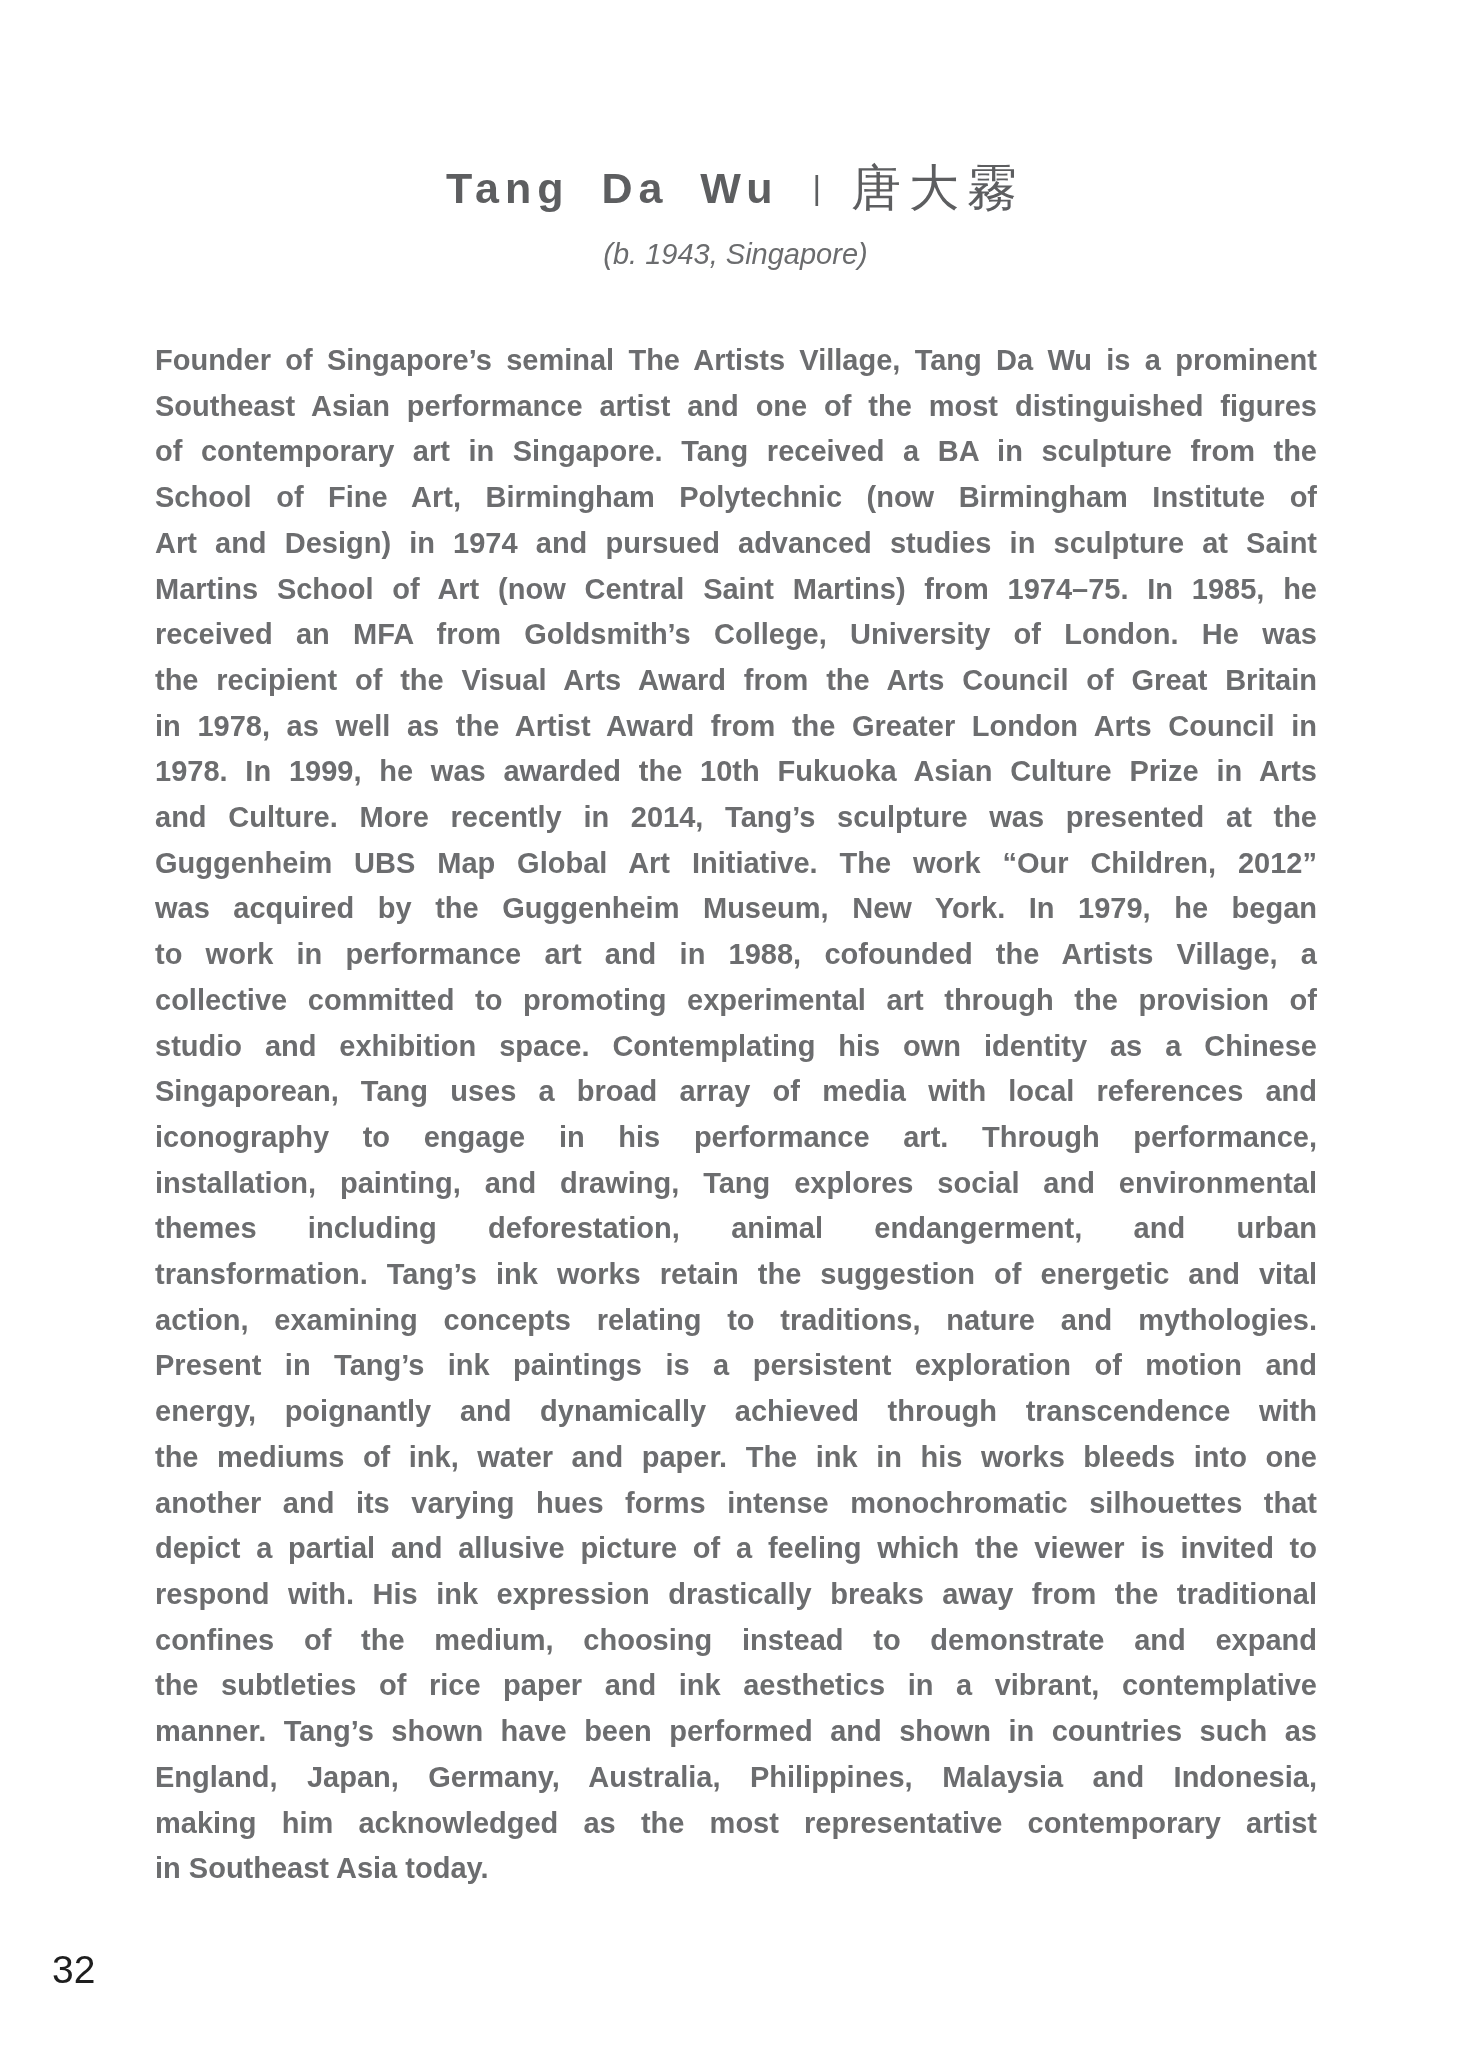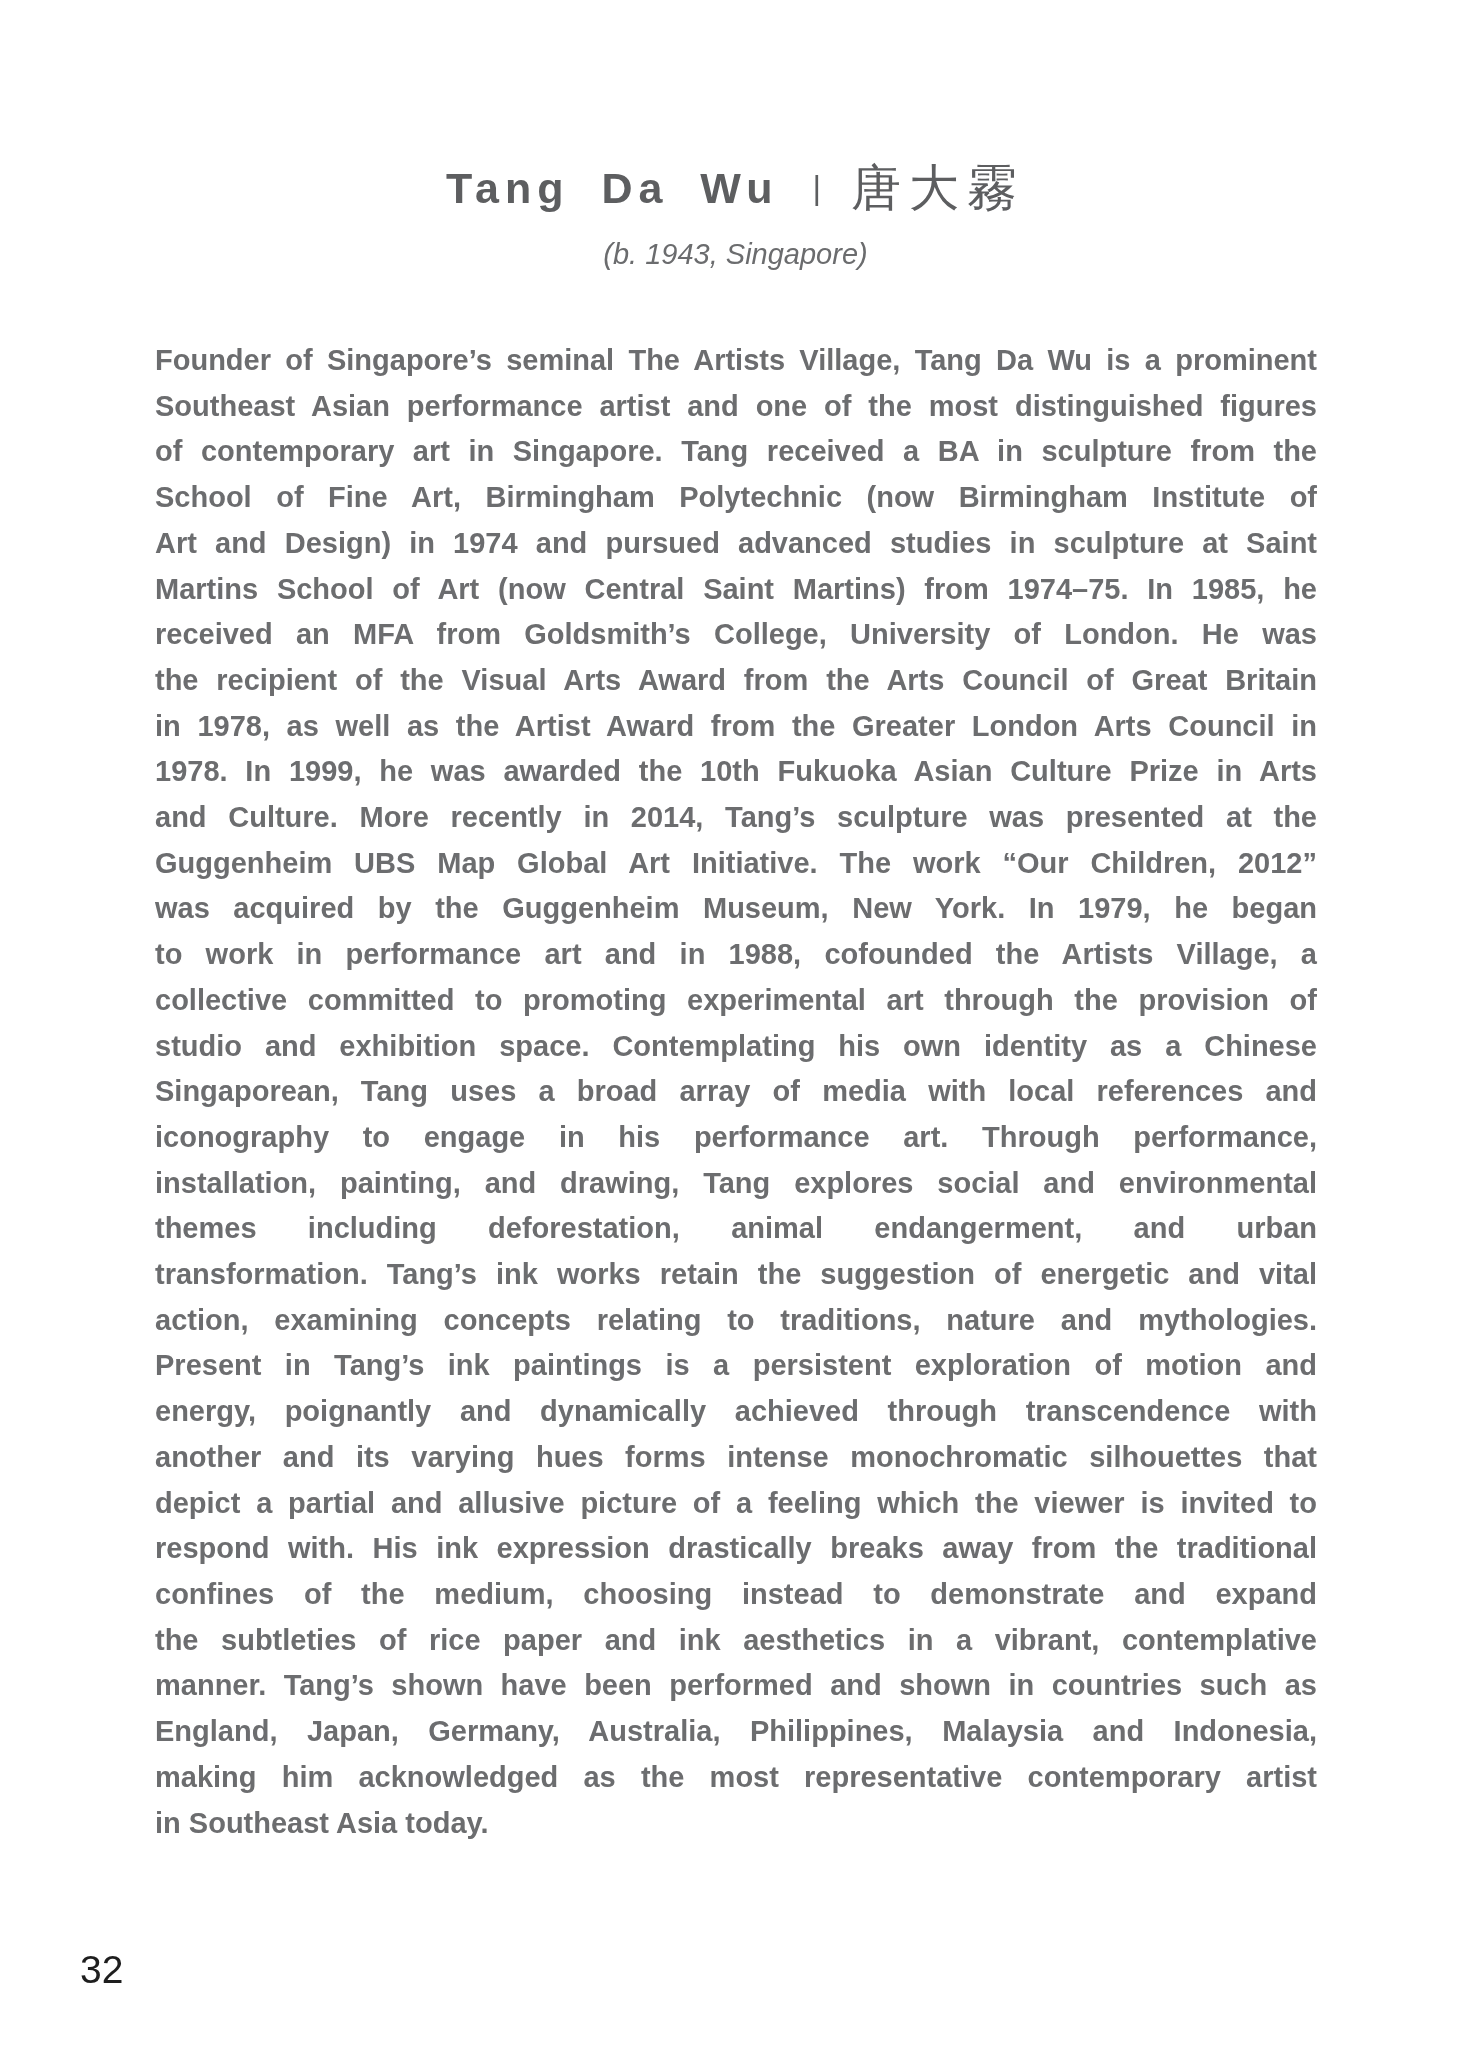--- a/index.html
+++ b/index.html
@@ -76,21 +76,20 @@
     text-align-last: left;
   }
   
   .page-number {
     position: absolute;
     left: 52px;
     top: 1948px;
     font-size: 39px;
     line-height: 44px;
     color: var(--page-number-text, #1e1e1e);
-    margin-left: 28px;
   }
 </style>
 </head>
 <body>
 
 <div class="page">
 
   <header class="page-header">
     <h1 class="artist-heading">
       <span class="artist-name-latin">Tang Da Wu</span><span class="title-separator">|</span><span class="artist-name-chinese">唐大霧</span>
@@ -116,20 +115,21 @@
       <div class="bio-line">collective committed to promoting experimental art through the provision of</div>
       <div class="bio-line">studio and exhibition space. Contemplating his own identity as a Chinese</div>
       <div class="bio-line">Singaporean, Tang uses a broad array of media with local references and</div>
       <div class="bio-line">iconography to engage in his performance art. Through performance,</div>
       <div class="bio-line">installation, painting, and drawing, Tang explores social and environmental</div>
       <div class="bio-line">themes including deforestation, animal endangerment, and urban</div>
       <div class="bio-line">transformation. Tang’s ink works retain the suggestion of energetic and vital</div>
       <div class="bio-line">action, examining concepts relating to traditions, nature and mythologies.</div>
       <div class="bio-line">Present in Tang’s ink paintings is a persistent exploration of motion and</div>
       <div class="bio-line">energy, poignantly and dynamically achieved through transcendence with</div>
+      <div class="bio-line">the mediums of ink, water and paper. The ink in his works bleeds into one</div>
       <div class="bio-line">another and its varying hues forms intense monochromatic silhouettes that</div>
       <div class="bio-line">depict a partial and allusive picture of a feeling which the viewer is invited to</div>
       <div class="bio-line">respond with. His ink expression drastically breaks away from the traditional</div>
       <div class="bio-line">confines of the medium, choosing instead to demonstrate and expand</div>
       <div class="bio-line">the subtleties of rice paper and ink aesthetics in a vibrant, contemplative</div>
       <div class="bio-line">manner. Tang’s shown have been performed and shown in countries such as</div>
       <div class="bio-line">England, Japan, Germany, Australia, Philippines, Malaysia and Indonesia,</div>
       <div class="bio-line">making him acknowledged as the most representative contemporary artist</div>
       <div class="bio-line last">in Southeast Asia today.</div>
     </main>

